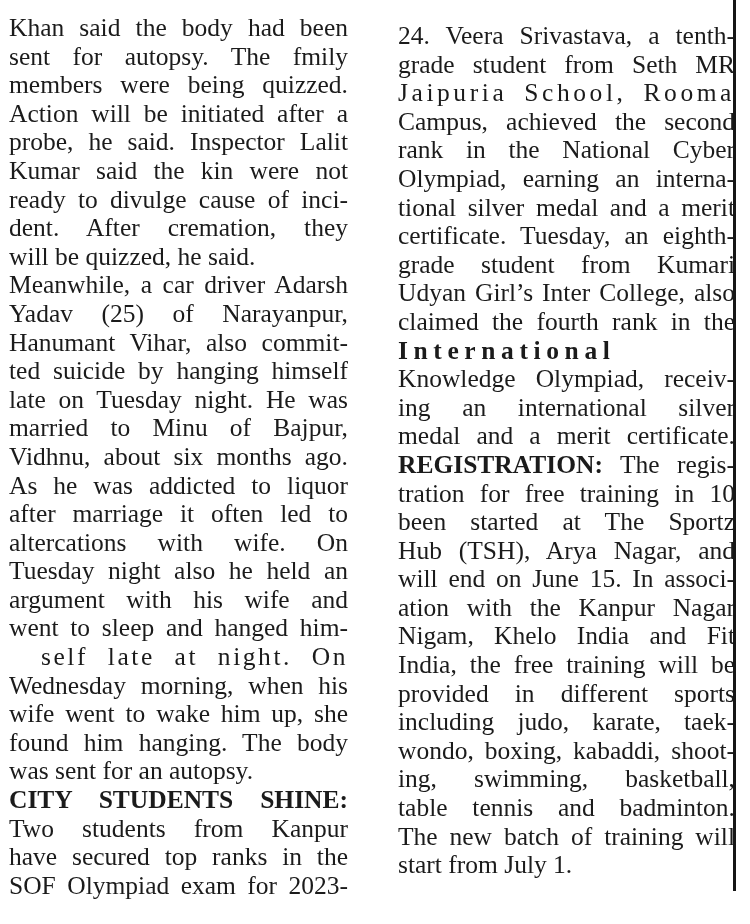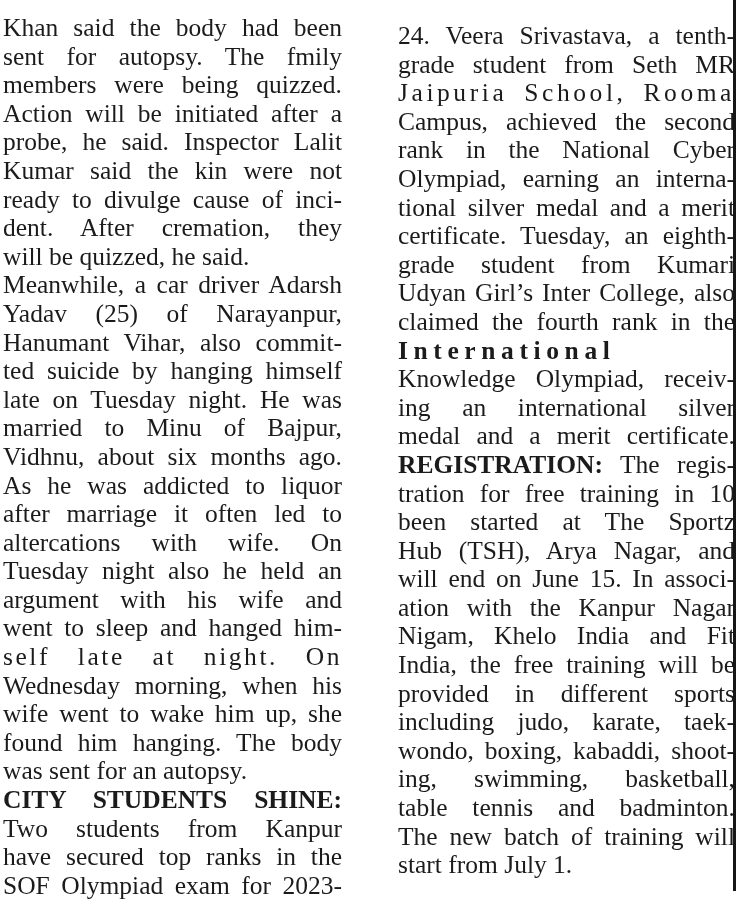--- a/index.html
+++ b/index.html
@@ -19,21 +19,21 @@
     position: absolute;
     top: 7px;
     left: 0;
     width: 750px;
   }
   .col {
     position: absolute;
     top: 7px;
     font-size: 25.5px;
   }
-  .col-left  { left: 3px;   width: 339px; }
+  .col-left  { left: 9px;   width: 339px; }
   .col-right { left: 398px; width: 337px; margin-top: 8px; }
   .line {
     height: 28.6px;
     line-height: 28.6px;
     text-align: justify;
     text-align-last: justify;
     -moz-text-align-last: justify;
     overflow: hidden;
     white-space: normal;
   }
@@ -72,21 +72,21 @@
       <div class="line"><span>ted suicide by hanging himself</span></div>
       <div class="line"><span>late on Tuesday night. He was</span></div>
       <div class="line"><span>married to Minu of Bajpur,</span></div>
       <div class="line"><span>Vidhnu, about six months ago.</span></div>
       <div class="line"><span>As he was addicted to liquor</span></div>
       <div class="line"><span>after marriage it often led to</span></div>
       <div class="line"><span>altercations with wife. On</span></div>
       <div class="line"><span>Tuesday night also he held an</span></div>
       <div class="line"><span>argument with his wife and</span></div>
       <div class="line"><span>went to sleep and hanged him-</span></div>
-      <div class="line" style="letter-spacing: 0.1em;"><span>self late at night. On</span></div>
+      <div class="line" style="letter-spacing: 0.1em; margin-left: 32px;"><span>self late at night. On</span></div>
       <div class="line"><span>Wednesday morning, when his</span></div>
       <div class="line"><span>wife went to wake him up, she</span></div>
       <div class="line"><span>found him hanging. The body</span></div>
       <div class="line end"><span>was sent for an autopsy.</span></div>
       <div class="line"><span class="bold">CITY STUDENTS SHINE:</span></div>
       <div class="line"><span>Two students from Kanpur</span></div>
       <div class="line"><span>have secured top ranks in the</span></div>
       <div class="line"><span>SOF Olympiad exam for 2023-</span></div>
     </div>
   <div class="col col-right">

